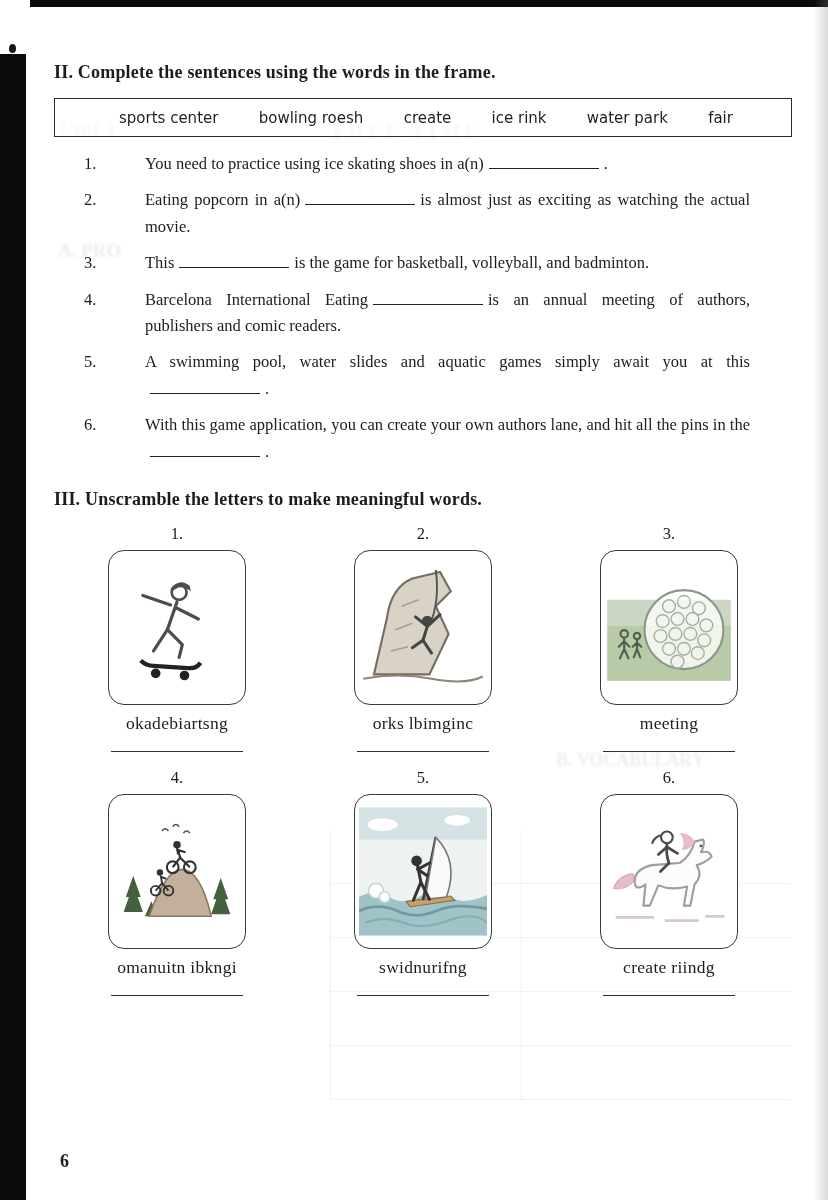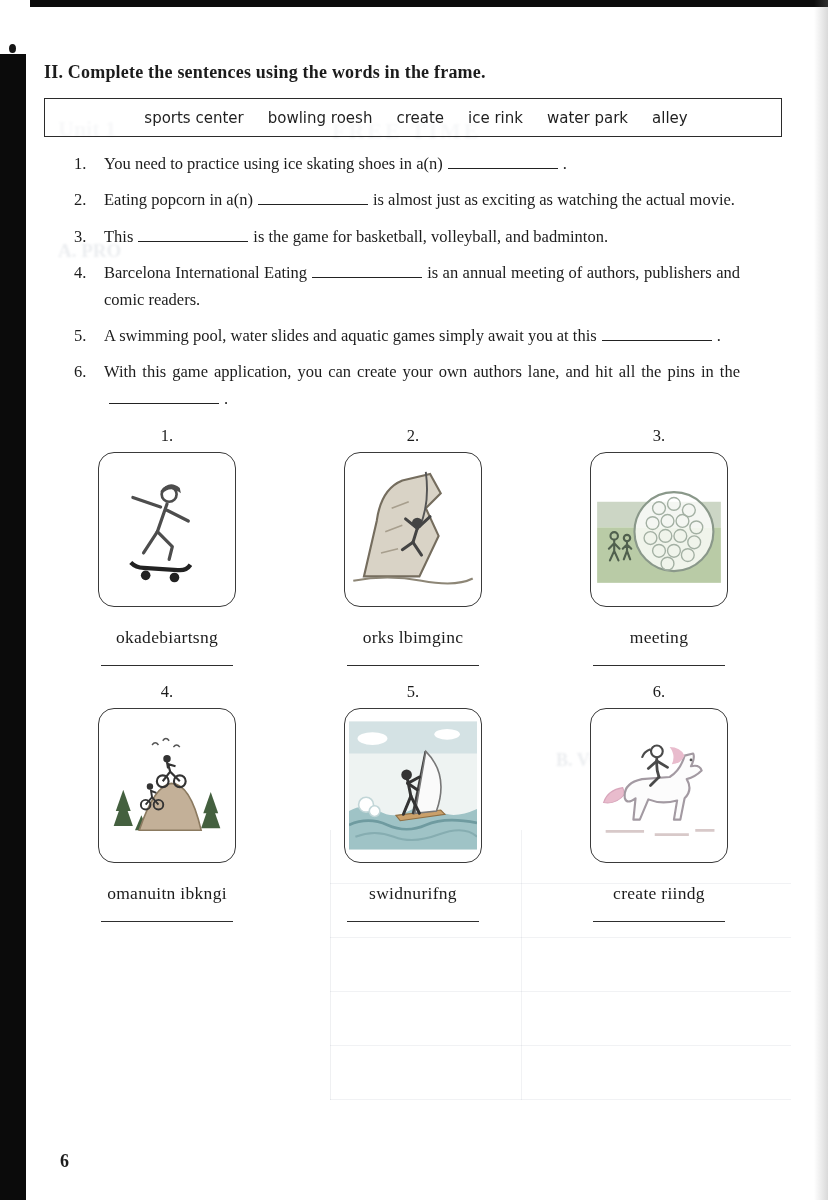--- a/index.html
+++ b/index.html
@@ -16,39 +16,39 @@
          font-family:"Liberation Serif", serif;white-space:nowrap;}
   .ghost-unit{left:58px;top:116px;font-size:22px;}
   .ghost-title{left:332px;top:118px;font-size:22px;letter-spacing:3px;}
   .ghost-a{left:58px;top:240px;font-size:19px;}
   .ghost-b{left:556px;top:750px;font-size:18px;}
   .ghost-table{position:absolute;left:330px;top:830px;width:460px;height:270px;z-index:0;
                border-left:1px solid rgba(120,130,150,.12);
                background:repeating-linear-gradient(180deg, transparent 0 53px, rgba(120,130,150,.10) 53px 54px);}
   .ghost-table .vline{position:absolute;left:190px;top:0;width:1px;height:100%;background:rgba(120,130,150,.10);}
   
-  .content{position:absolute;left:44px;top:44px;width:738px;z-index:1;}
+  .content{position:absolute;left:54px;top:44px;width:738px;z-index:1;}
   .heading{font-size:18px;font-weight:bold;margin:18px 0 0 0;letter-spacing:.2px;}
   .heading3{margin-top:24px;}
   .word-frame{margin-top:15px;border:1.4px solid #2b2b2b;height:37px;display:flex;align-items:center;
-              justify-content:center;padding:0 58px 0 64px;background:rgba(255,255,255,.6);gap:24px;}
+              justify-content:space-between;padding:0 58px 0 64px;background:rgba(255,255,255,.6);gap:24px;}
   .word-frame span{font-family:"DejaVu Sans", sans-serif;font-size:15px;color:#1f1f1f;}
   .sentences{margin:14px 0 0 30px;padding-right:42px;}
   .sentence{display:flex;margin-bottom:10px;font-size:16.5px;line-height:1.6;}
   .s-num{width:30px;flex:0 0 30px;}
-  .s-text{flex:1;text-align:justify;}
+  .s-text{flex:1;text-align:justify;margin-left:31px;}
   .blank{display:inline-block;width:110px;border-bottom:1.4px solid #222;height:13px;margin:0 5px;}
   
   .grid{margin-top:14px;display:grid;grid-template-columns:repeat(3,1fr);justify-items:center;row-gap:16px;}
   .cell{display:flex;flex-direction:column;align-items:center;}
   .cell-num{font-size:16.5px;margin-bottom:6px;}
   .img-box{width:128px;height:145px;border:1.6px solid #3a3a3a;border-radius:16px;overflow:hidden;
            display:flex;align-items:center;justify-content:center;padding:4px;background:#fff;}
   .img-box svg{width:100%;height:100%;}
-  .scrambled{margin-top:20px;font-size:17.5px;letter-spacing:.3px;}
+  .scrambled{margin-top:8px;font-size:17.5px;letter-spacing:.3px;}
   .answer-line{margin-top:17px;width:132px;border-bottom:1.5px solid #2e2e2e;height:0;}
   .page-num{position:absolute;left:60px;bottom:28px;font-size:18px;font-weight:bold;z-index:1;}
 </style>
 </head>
 <body>
 
 <div class="page">
 
   <div class="left-bar"></div>
   <div class="top-bar"></div>
@@ -66,21 +66,21 @@
   <div class="content">
 
     <h2 class="heading">II. Complete the sentences using the words in the frame.</h2>
 
     <div class="word-frame">
       <span>sports center</span>
       <span>bowling roesh</span>
       <span>create</span>
       <span>ice rink</span>
       <span>water park</span>
-      <span>alley</span>
+      <span>fair</span>
     </div>
 
     <div class="sentences">
       <div class="sentence">
         <span class="s-num">1.</span>
         <span class="s-text"><span>You need to practice using ice skating shoes in a(n)</span><span class="blank"></span><span>.</span></span>
       </div>
       <div class="sentence">
         <span class="s-num">2.</span>
         <span class="s-text"><span>Eating popcorn in a(n)</span><span class="blank"></span><span>is almost just as exciting as watching the actual movie.</span></span>
@@ -96,20 +96,21 @@
       <div class="sentence">
         <span class="s-num">5.</span>
         <span class="s-text"><span>A swimming pool, water slides and aquatic games simply await you at this</span><span class="blank"></span><span>.</span></span>
       </div>
       <div class="sentence">
         <span class="s-num">6.</span>
         <span class="s-text"><span>With this game application, you can create your own authors lane, and hit all the pins in the</span><span class="blank"></span><span>.</span></span>
       </div>
     </div>
 
+    <h2 class="heading heading3">III. Unscramble the letters to make meaningful words.</h2>
 
     <div class="grid">
 
       <div class="cell">
         <div class="cell-num">1.</div>
         <div class="img-box">
           <svg viewBox="0 0 120 120">
             <g fill="none" stroke="#4d4d4d" stroke-width="3" stroke-linecap="round" stroke-linejoin="round">
               <path d="M28 30 L54 39"></path>
                 <path d="M60 42 L80 52"></path>

